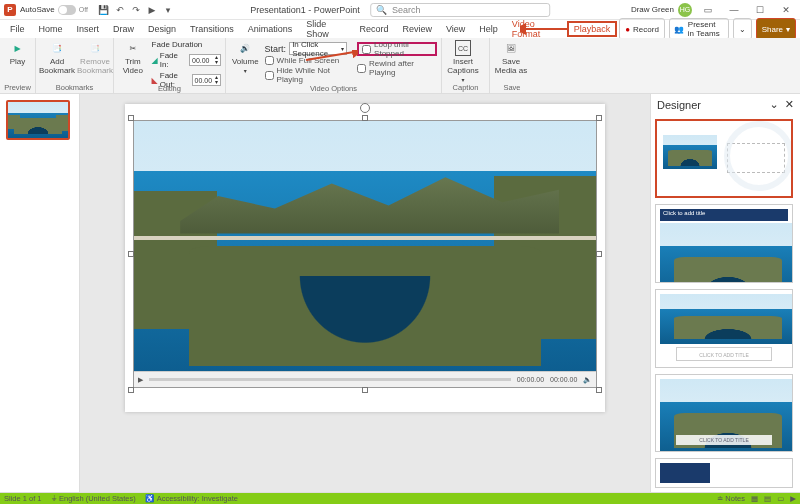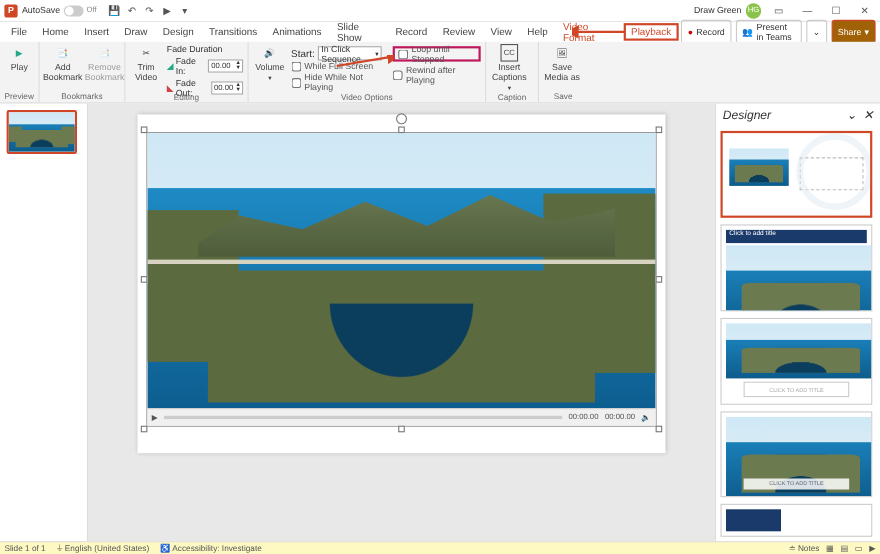--- a/index.html
+++ b/index.html
@@ -49,25 +49,25 @@
   .editor { flex: 1; background: #e8e8e8; display: flex; flex-direction: column; align-items: center; padding: 10px 8px 0 8px; position: relative; }
   .slide-canvas { width: 480px; height: 308px; background: #fff; position: relative; box-shadow: 0 0 4px rgba(0,0,0,.2); }
   .video-frame { position: absolute; left: 8px; top: 16px; right: 8px; border: 1px solid #999; }
   .vframe-inner { position: relative; width: 100%; height: 250px; overflow: hidden; }
   .handles { position: absolute; inset: -3px; }
   .handle { position: absolute; width: 6px; height: 6px; background: #fff; border: 1px solid #777; }
   .rot { position: absolute; left: 50%; top: -18px; transform: translateX(-50%); width: 10px; height: 10px; border: 1px solid #777; border-radius: 50%; background: #fff; }
   .playbar { height: 16px; background: #f0f0f0; border-top: 1px solid #ccc; display: flex; align-items: center; padding: 0 4px; gap: 6px; font-size: 7px; color: #555; }
   .playbar .track { flex: 1; height: 3px; background: #ccc; position: relative; }
   .designer { width: 150px; border-left: 1px solid #ddd; background: #fff; display: flex; flex-direction: column; }
-  .designer-hdr { display: flex; align-items: center; justify-content: space-between; padding: 4px 6px; font-size: 11px; font-style: italic; }
+  .designer-hdr { display: flex; align-items: center; justify-content: space-between; padding: 4px 6px; font-size: 11px; }
   .designer-body { flex: 1; overflow: hidden; padding: 4px; display: flex; flex-direction: column; gap: 6px; }
   .d-opt { width: 138px; height: 80px; border: 1px solid #ccc; background: #fff; position: relative; overflow: hidden; }
   .d-opt.sel { border: 2px solid #d04727; }
-  .statusbar { height: 12px; background: #fef9c3; border-top: 1px solid #ddd; display: flex; align-items: center; font-size: 7.5px; color: #555; padding: 0 4px; gap: 10px; position: absolute; bottom: 0; left: 0; right: 0; }
+  .statusbar { height: 12px; background: #84cc16; border-top: 1px solid #ddd; display: flex; align-items: center; font-size: 7.5px; color: #555; padding: 0 4px; gap: 10px; position: absolute; bottom: 0; left: 0; right: 0; }
   .statusbar .right { margin-left: auto; display: flex; gap: 6px; align-items: center; }
   svg { display: block; }
   .red-arrow { position: absolute; pointer-events: none; }
 </style>
 </head>
 <body>
 
 <div class="titlebar">
   <div class="left">
     <div class="ppt-icon">P</div>
@@ -75,20 +75,27 @@
       <span>AutoSave</span>
       <span class="toggle"></span>
       <span style="font-size:7px;color:#888">Off</span>
     </div>
     <div class="qat">
       <span>💾</span>
       <span>↶</span>
       <span>↷</span>
       <span>▶</span>
       <span>▾</span>
+    </div>
+  </div>
+  <div class="center">
+    <span class="doc-title">Presentation1 - PowerPoint</span>
+    <div class="search-box">
+      <span>🔍</span>
+      <span>Search</span>
     </div>
   </div>
   <div class="right">
     <div class="user">
       <span>Draw Green</span>
       <span class="avatar">HG</span>
     </div>
     <div class="winbtn">▭</div>
     <div class="winbtn">—</div>
     <div class="winbtn">☐</div>

